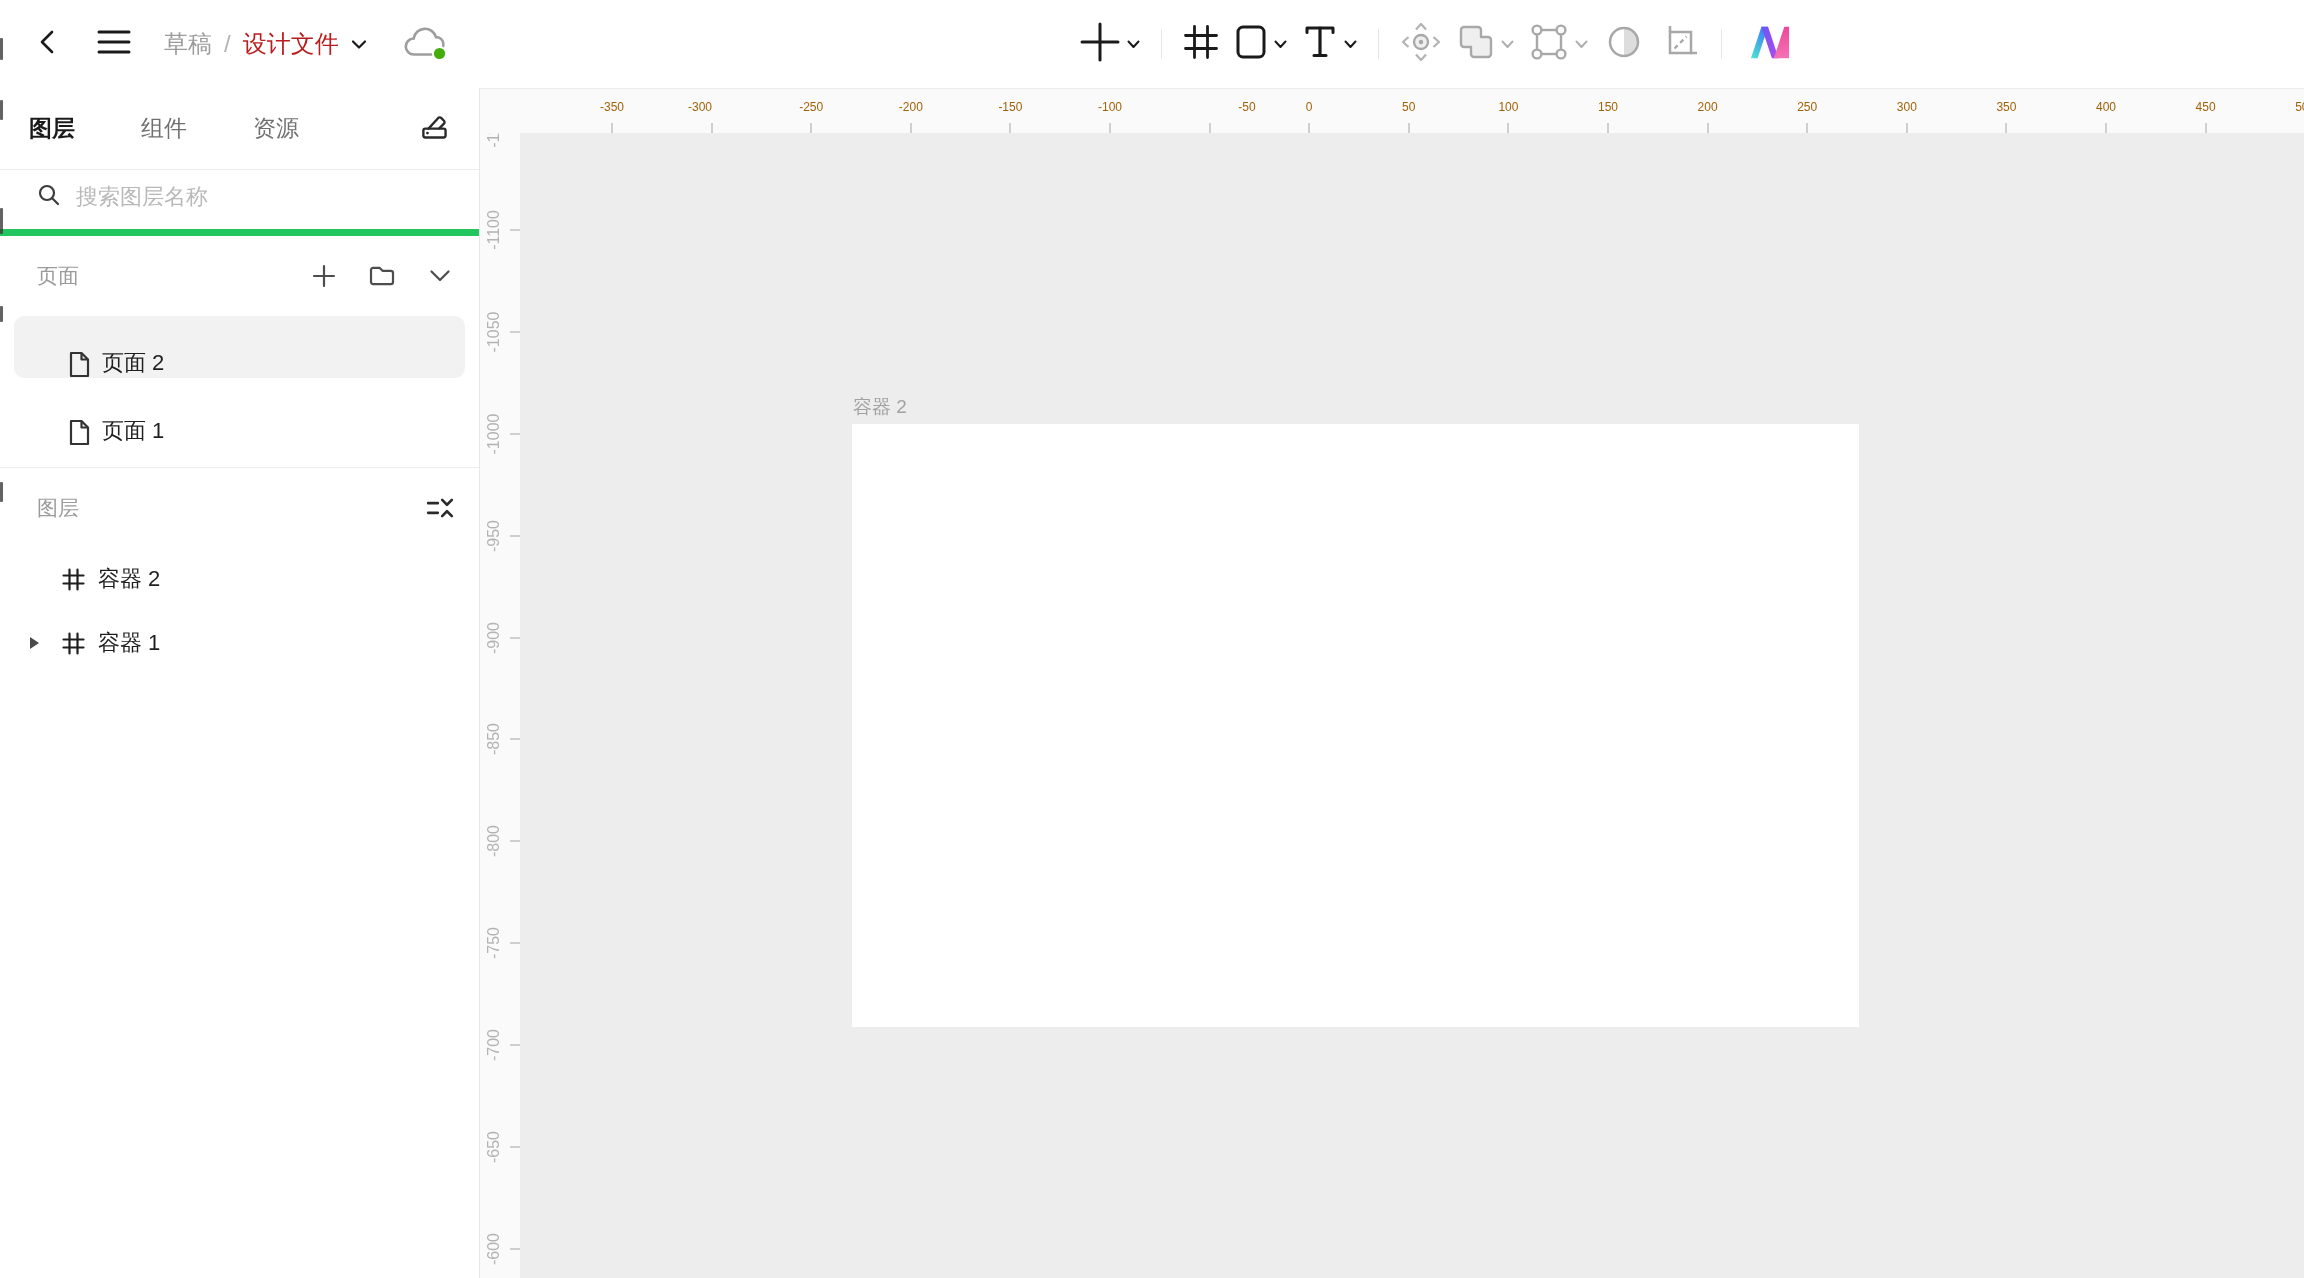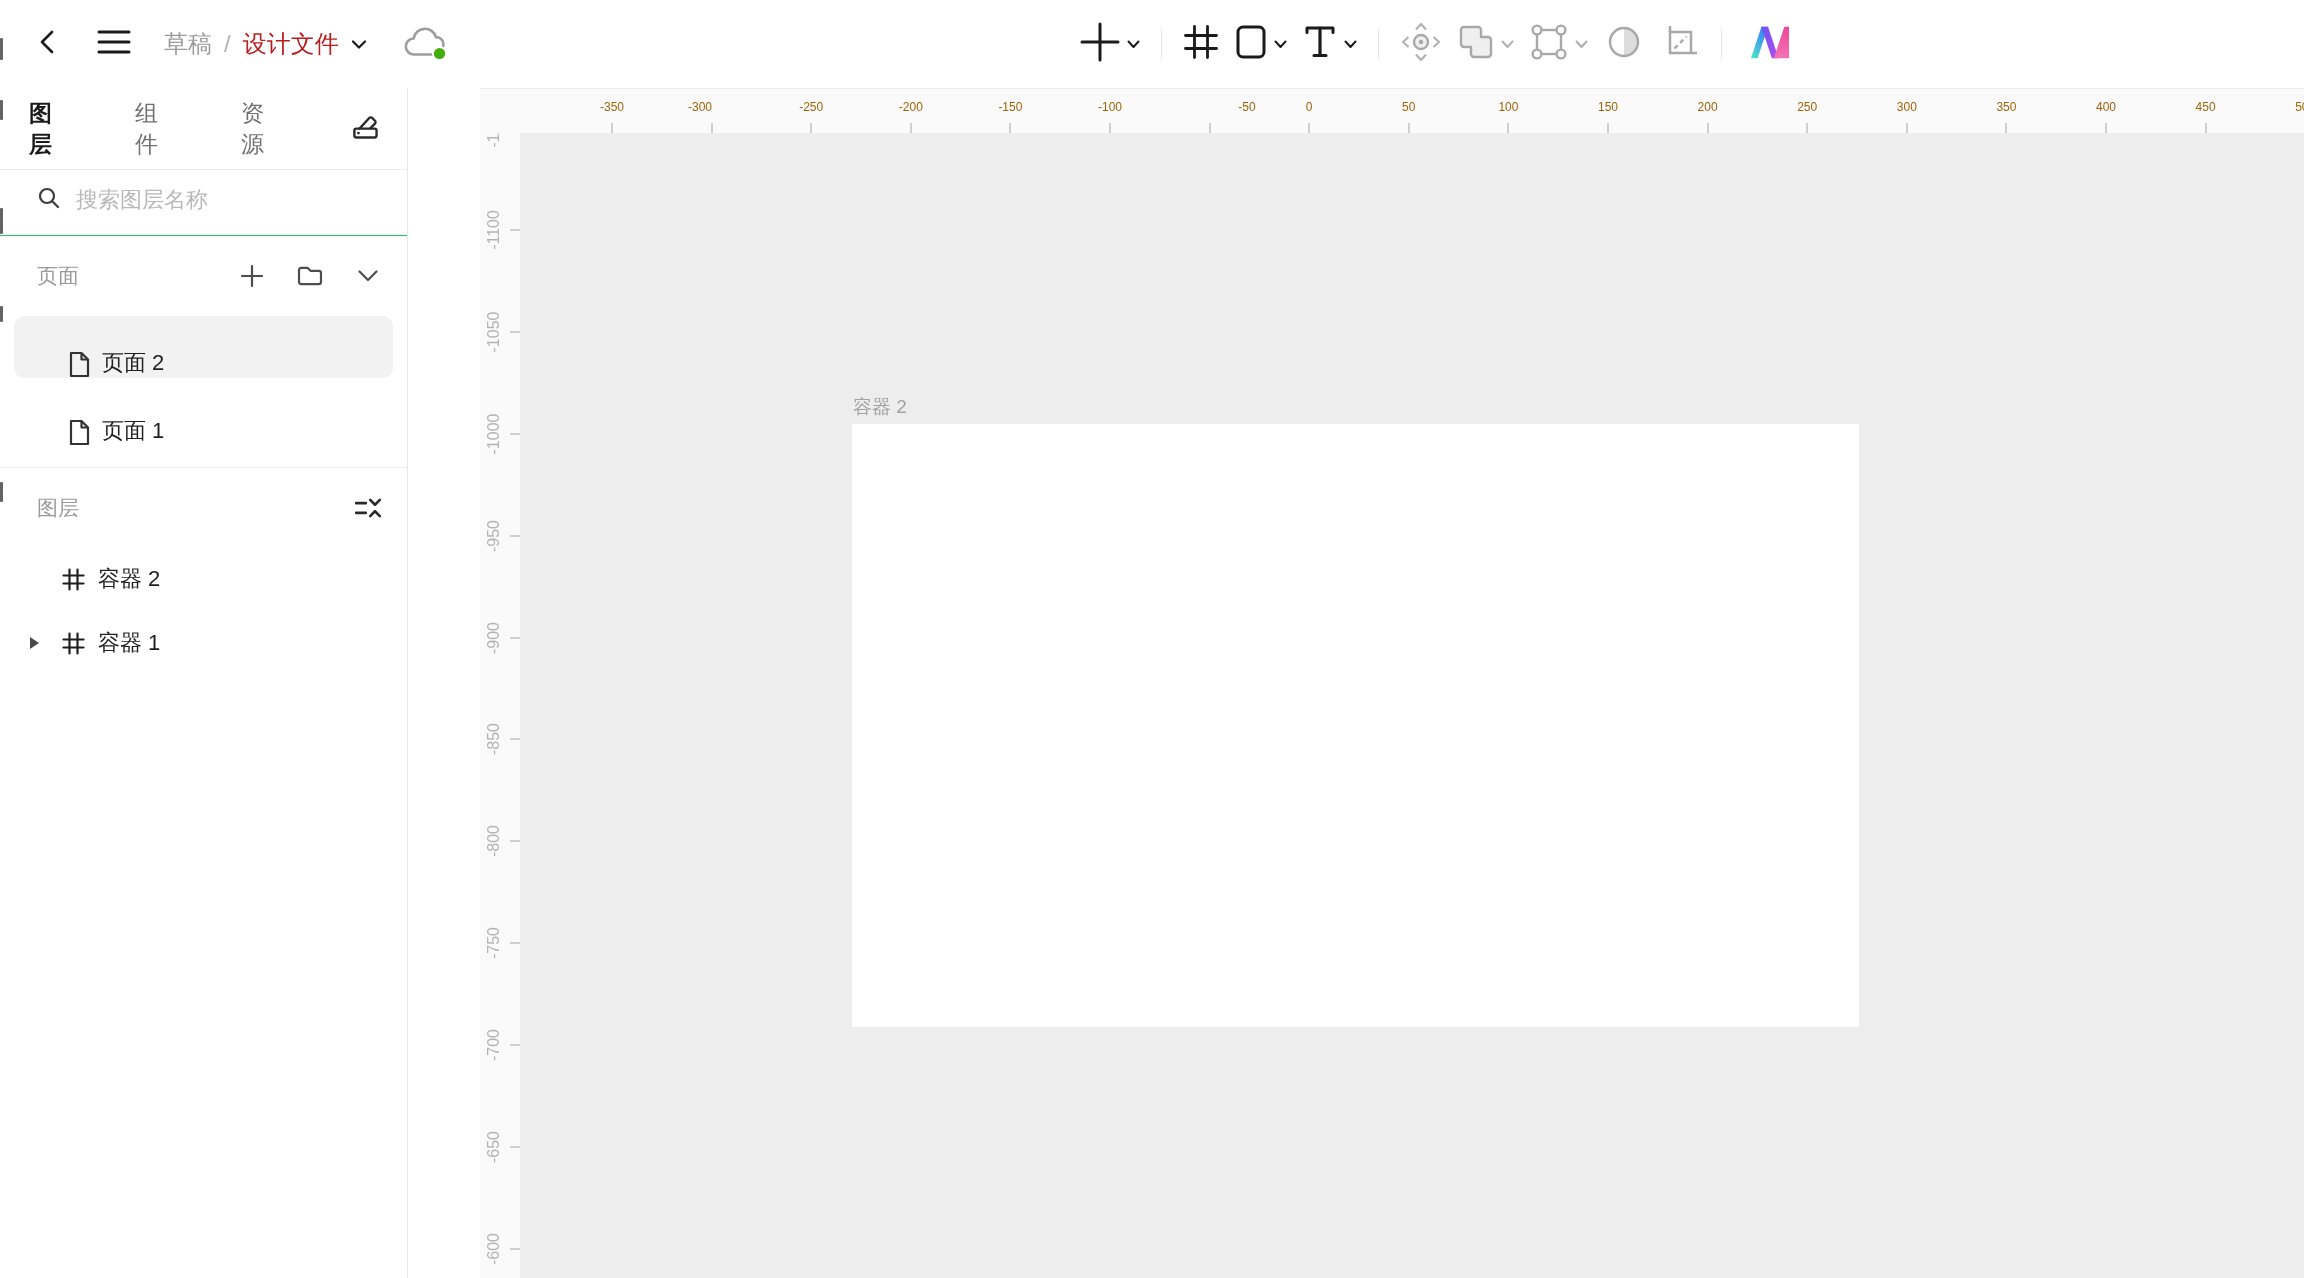--- a/index.html
+++ b/index.html
@@ -21,28 +21,28 @@
   .bc-file { color:#b91c1c; display:flex; align-items:center; }
   .bc-file svg { margin-left:12px; }
   .cloud-wrap { margin-left:34px; position:relative; width:50px; height:40px; }
 
   .tb-center { position:absolute; left:1072px; top:0; height:88px; display:flex; align-items:center; }
   .tool { height:56px; padding:0 8px; display:flex; align-items:center; gap:7px; border-radius:6px; }
   .tb-divider { width:1px; height:30px; background:#e6e6e6; margin:0 13px; }
   .logo-btn { margin-left:4px; padding:0 10px; }
 
   
-  .sidebar { position:absolute; left:0; top:88px; width:408px; bottom:0; background:#fff;
+  .sidebar { position:absolute; left:0; top:88px; width:480px; bottom:0; background:#fff;
     border-right:1px solid #e8e8e8; z-index:4; }
   .tabs { height:82px; display:flex; align-items:center; padding:0 22px 0 29px; border-bottom:1px solid #ececec; }
   .tab { font-size:23px; color:#707070; margin-right:66px; }
   .tab.active { color:#1a1a1a; font-weight:700; }
   .library-btn { margin-left:auto; width:44px; height:44px; }
 
-  .search-row { height:66px; display:flex; align-items:center; padding:0 22px 5px 37px; border-bottom:1px solid #22c55e; }
+  .search-row { height:66px; display:flex; align-items:center; padding:0 22px 5px 37px; border-bottom:7px solid #22c55e; }
   .search-row input { border:none; outline:none; flex:1; margin-left:15px; font-size:22px; color:#1a1a1a; background:transparent; }
   .search-row input::placeholder { color:#b8b8b8; }
 
   .section-header { height:80px; display:flex; align-items:center; padding:0 24px 0 37px; }
   .section-header.layers-h { height:80px; }
   .sec-label { font-size:21px; color:#9b9b9b; }
   .sec-actions { margin-left:auto; display:flex; align-items:center; gap:28px; }
   .sec-actions button, .collapse-btn { width:30px; height:30px; }
 
   .page-row { height:62px; margin:0 14px 6px 14px; border-radius:10px; display:flex; align-items:flex-end;

